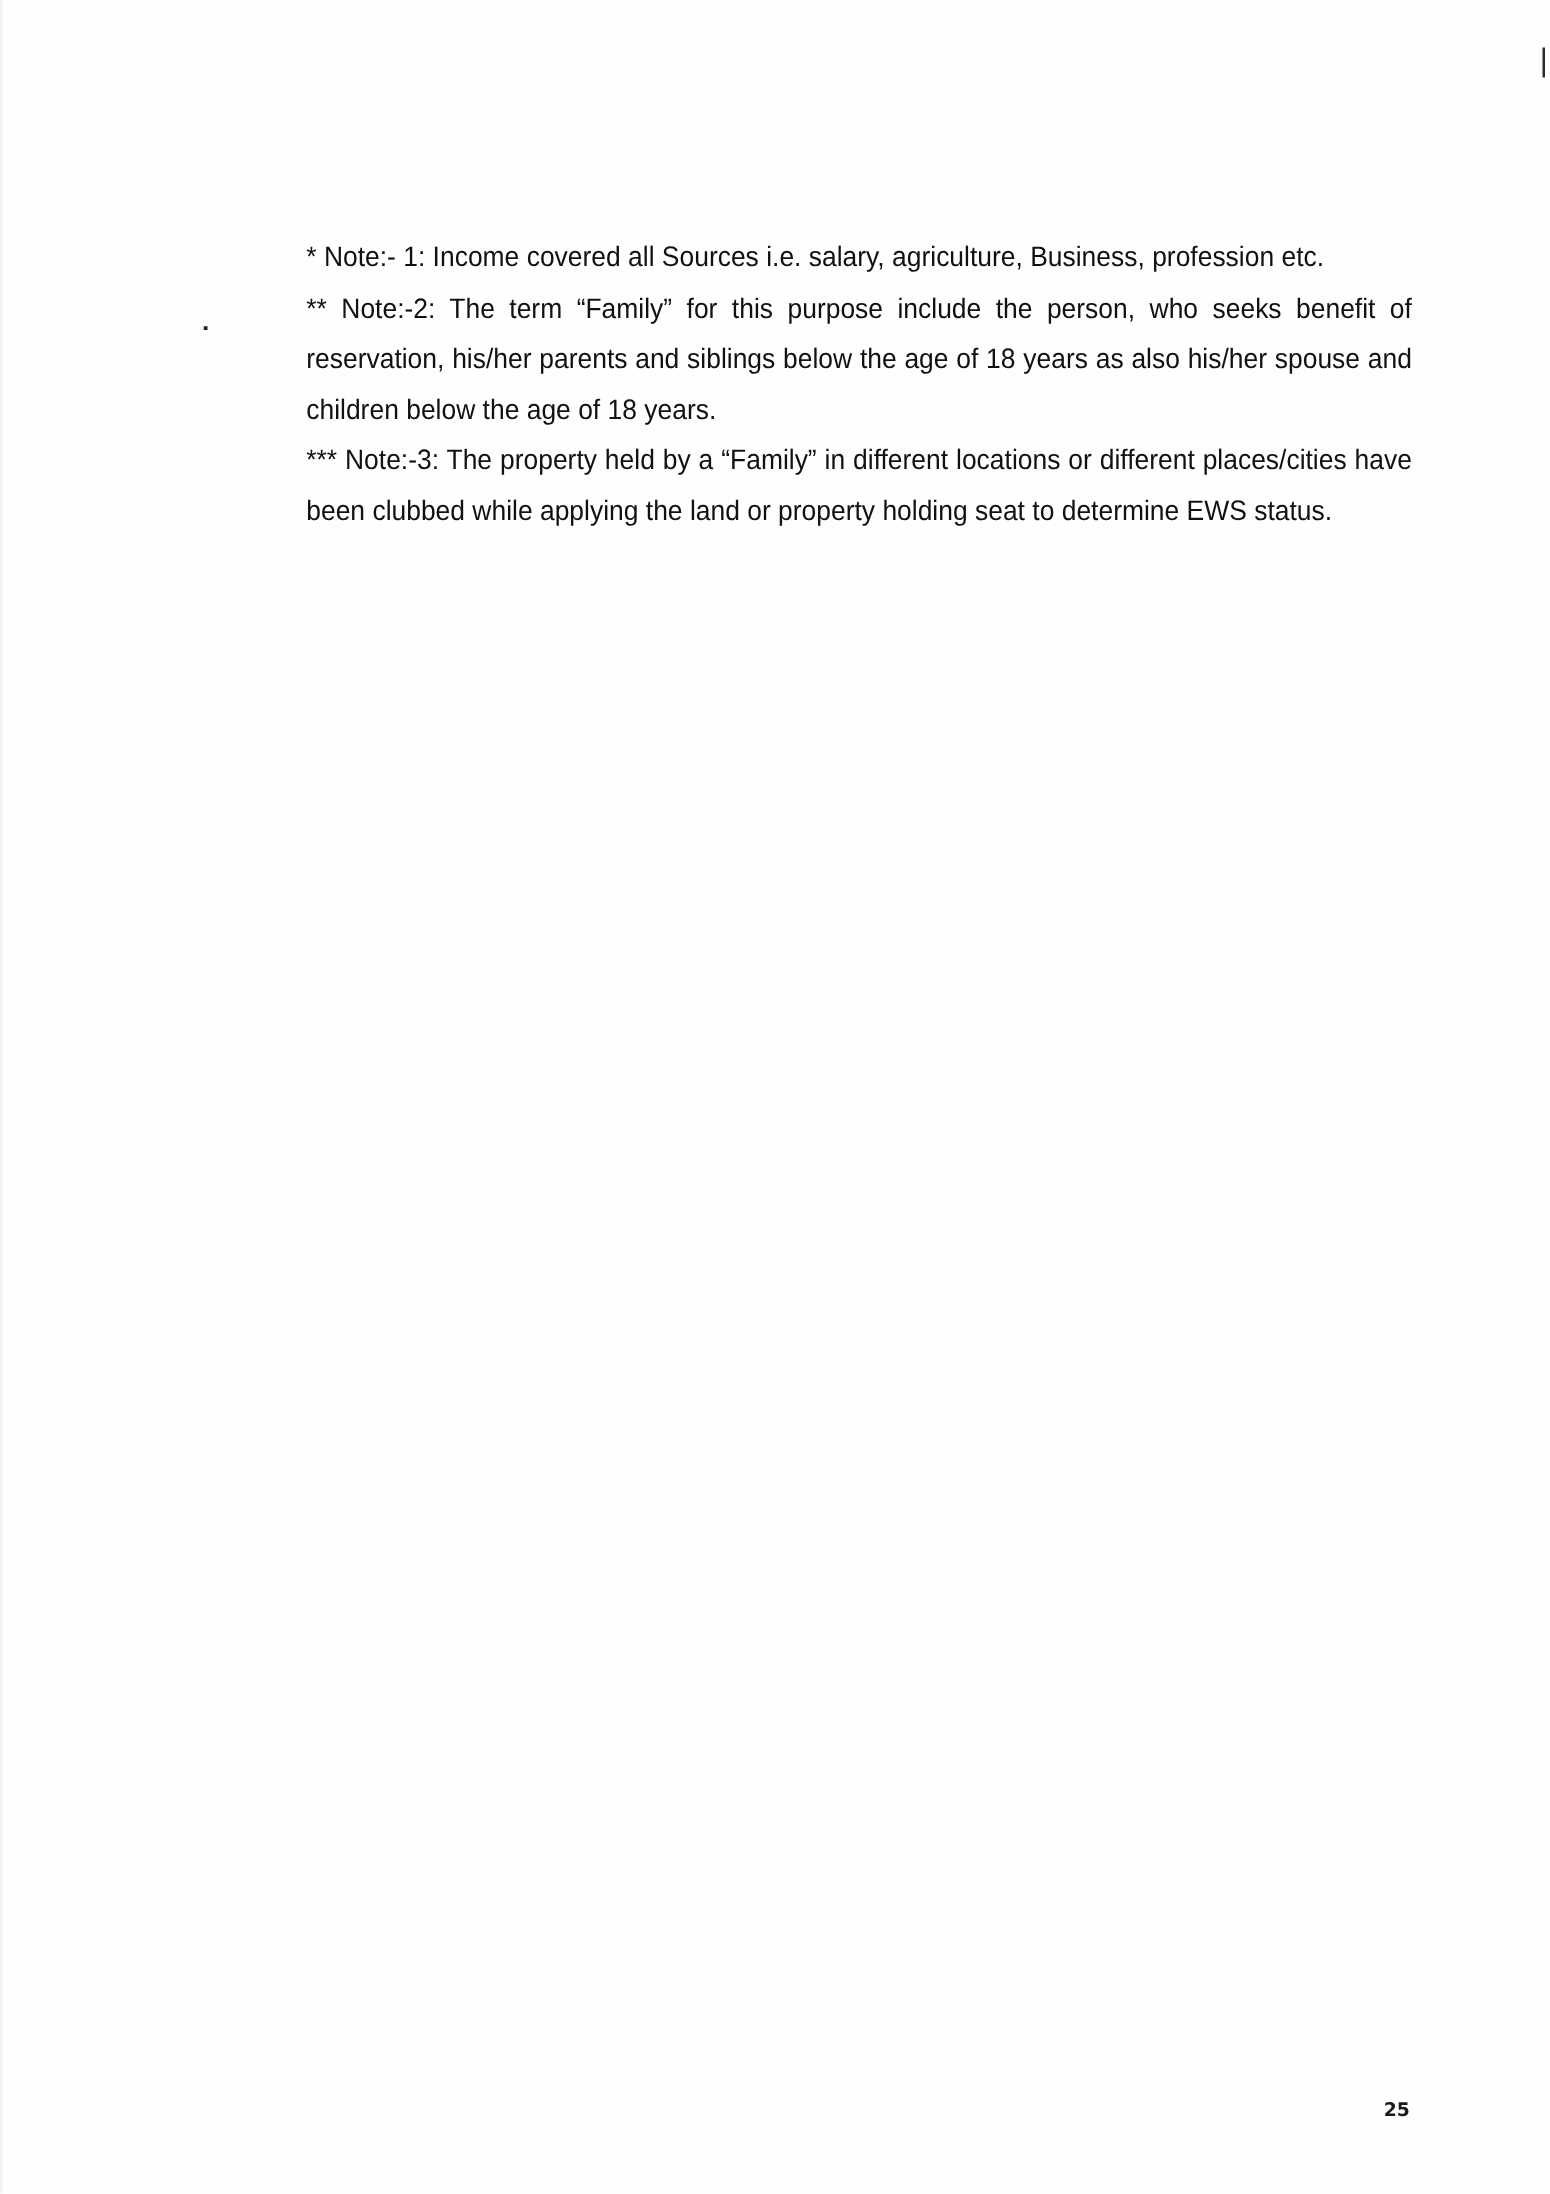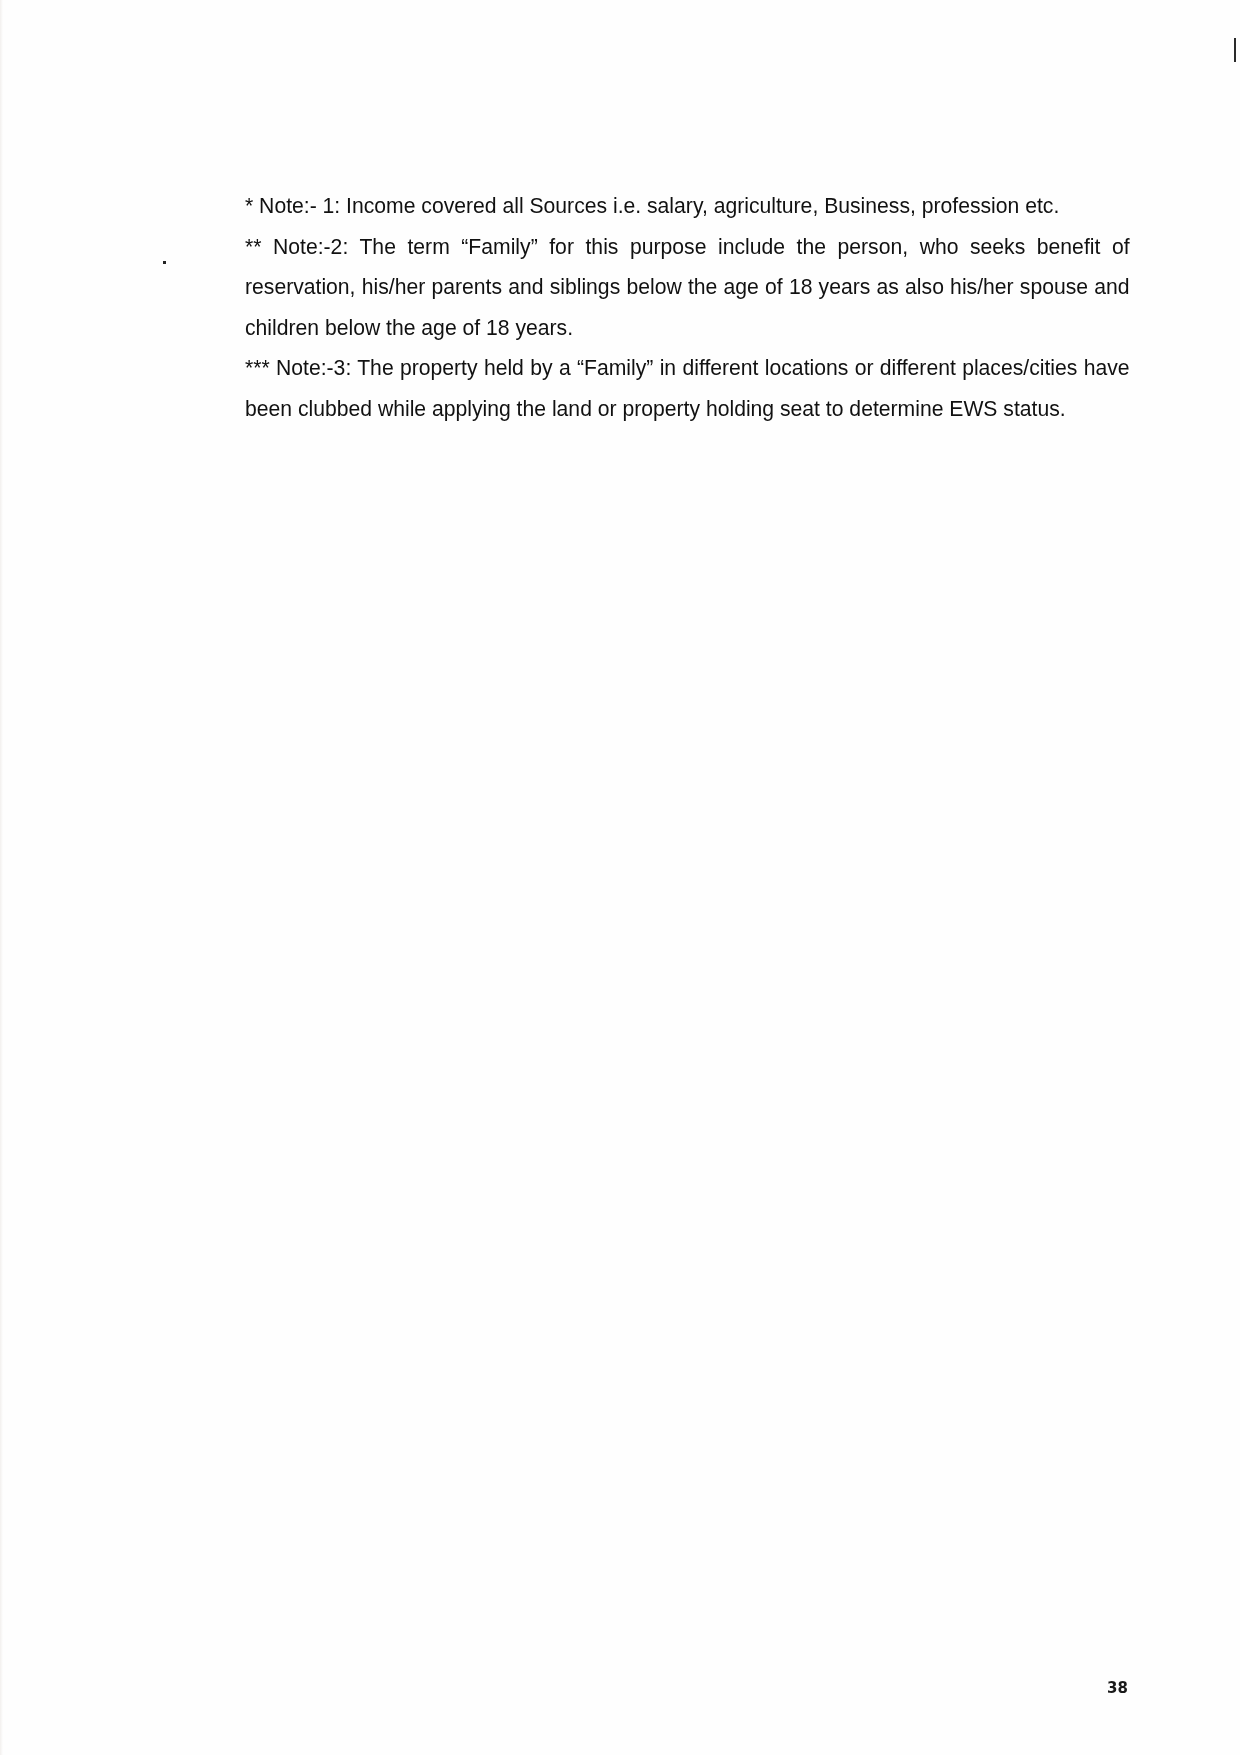--- a/index.html
+++ b/index.html
@@ -72,13 +72,13 @@
 <div class="page-edge-left"></div>
 <div class="scan-mark-right"></div>
 <div class="stray-dot"></div>
 
 <div class="notes">
   <p class="note">* Note:- 1: Income covered all Sources i.e. salary, agriculture, Business, profession etc.</p>
   <p class="note">** Note:-2: The term “Family” for this purpose include the person, who seeks benefit of reservation, his/her parents and siblings below the age of 18 years as also his/her spouse and children below the age of 18 years.</p>
   <p class="note">*** Note:-3: The property held by a “Family” in different locations or different places/cities have been clubbed while applying the land or property holding seat to determine EWS status.</p>
 </div>
 
-<div class="page-number">38</div>
+<div class="page-number">25</div>
 
 </body></html>

